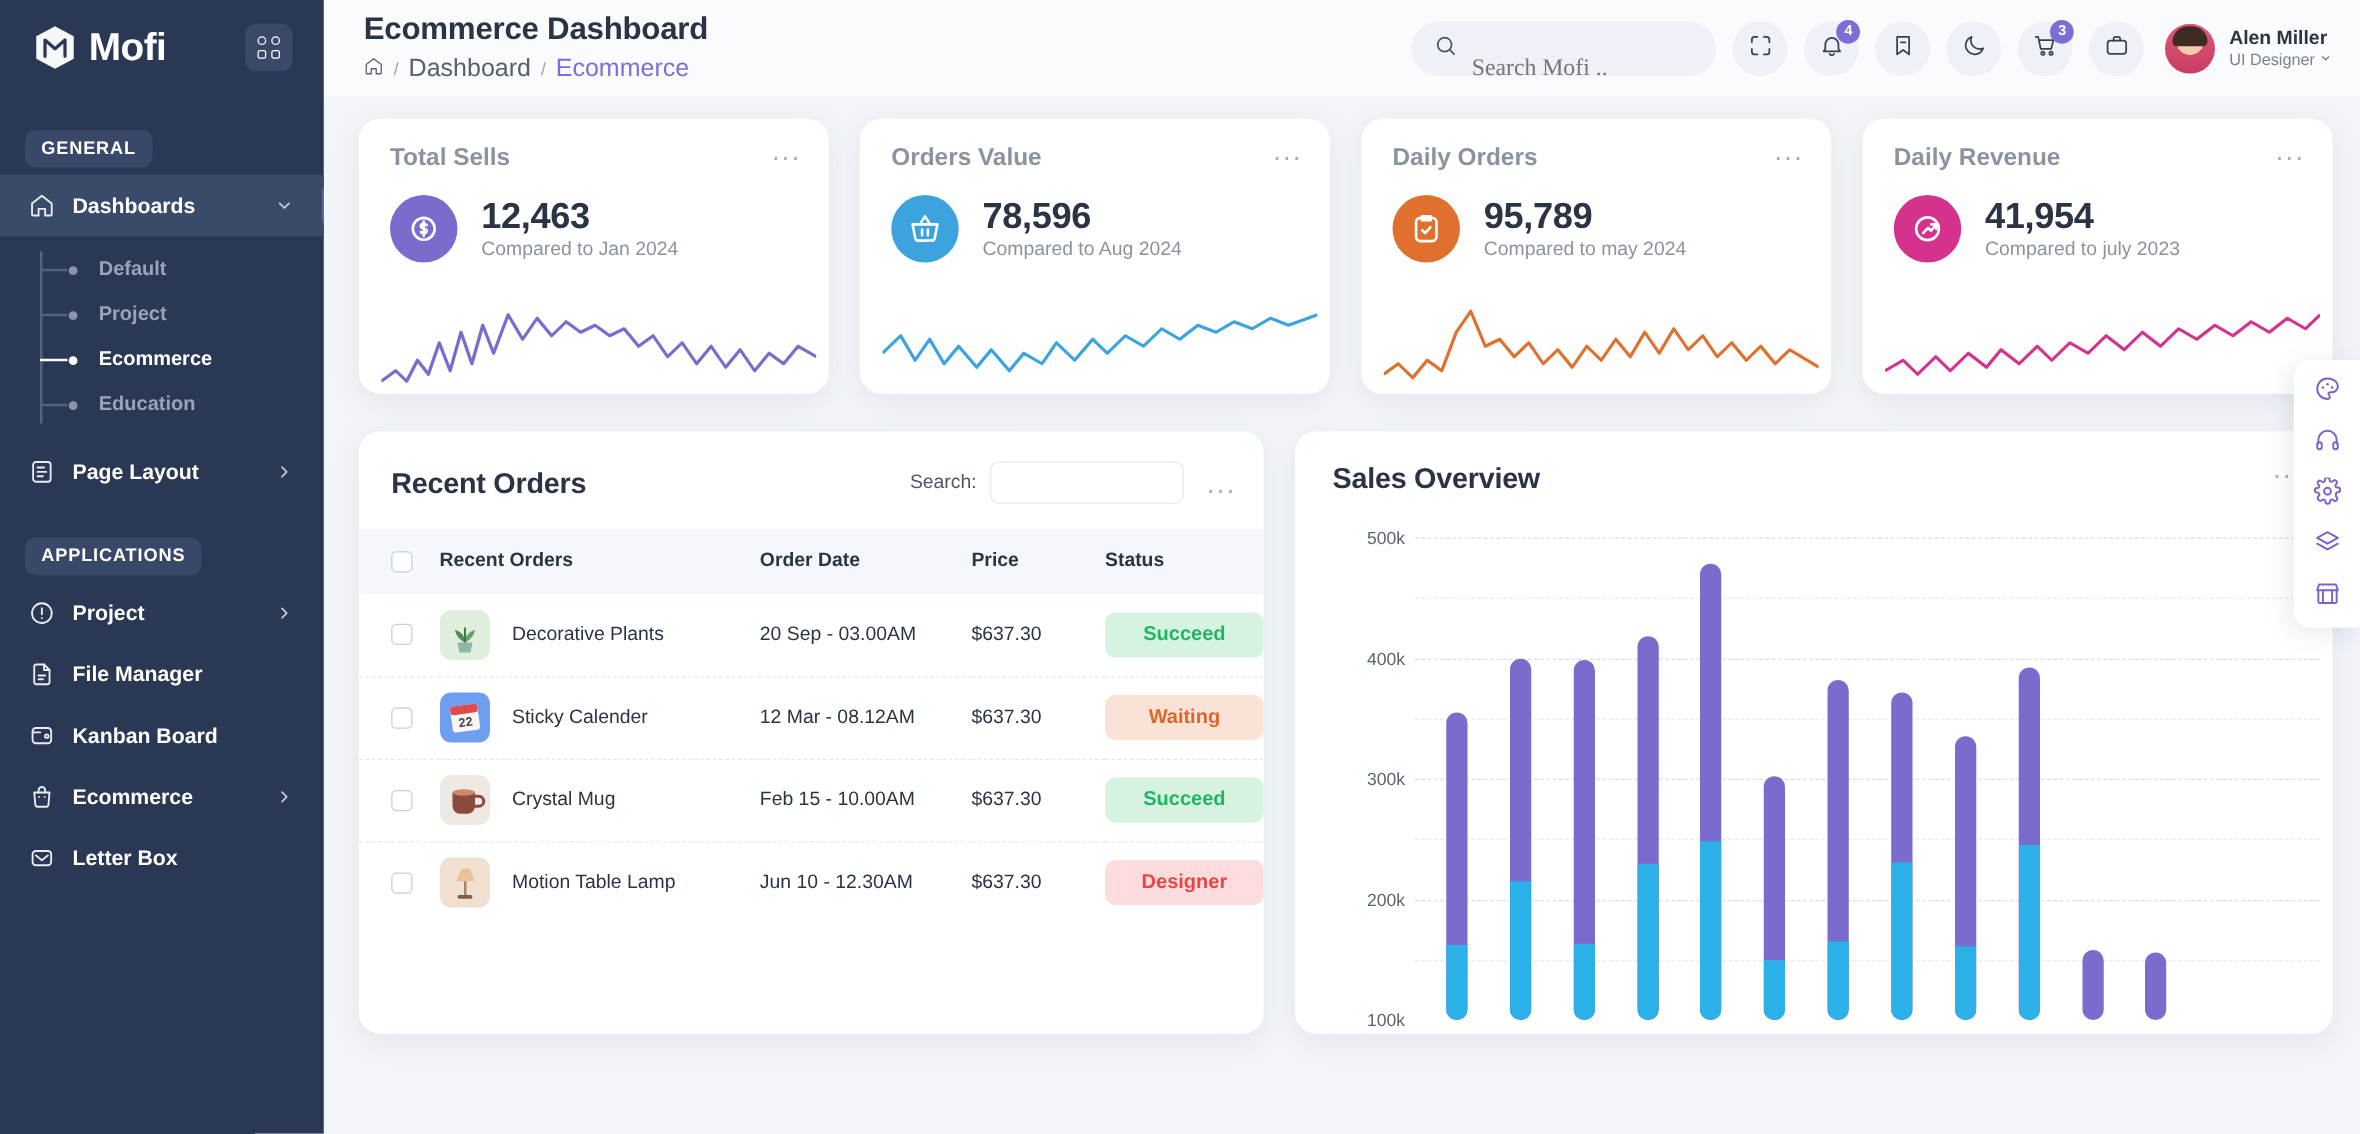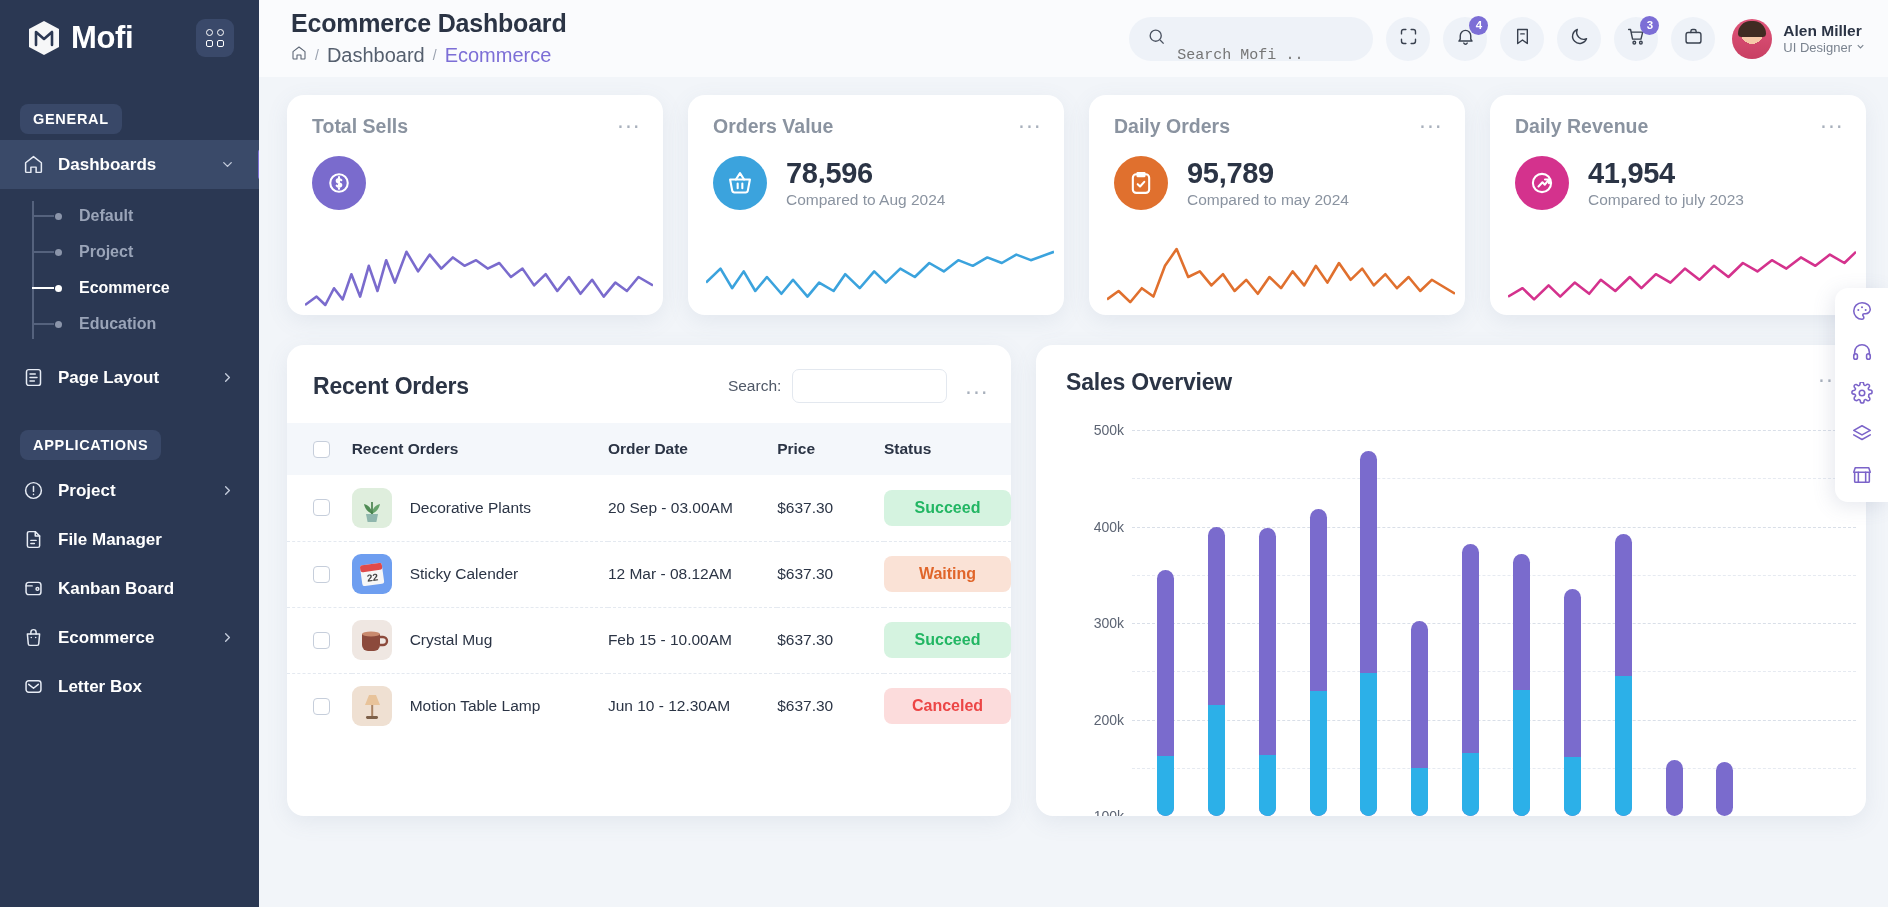--- a/index.html
+++ b/index.html
@@ -91,21 +91,21 @@
   .crumb.current { color:#7c6ed6; }
 
   .topbar-right { margin-left:auto; display:flex; align-items:center; gap:13px; }
   .search-box {
     width: 244px; height: 44px; border-radius: 24px; background:#eef2f8;
     display:flex; align-items:center; gap:11px; padding: 0 18px;
   }
   .search-box svg { width:19px;height:19px;stroke:#4a5260;fill:none;stroke-width:1.7;}
   .search-box input {
     border:none; outline:none; background:transparent;
-    font-family:Liberation Mono, monospace; font-size:15px; color:#6a7382; width: 160px; margin-top: 33px;
+    font-family:Liberation Serif, serif; font-size:19px; color:#6a7382; width: 160px; margin-top: 33px;
   }
   .round-btn {
     width: 44px; height: 44px; border-radius:50%; background:#eef2f8;
     display:flex;align-items:center;justify-content:center; position:relative; cursor:pointer;
   }
   .round-btn svg { width:21px;height:21px; stroke:#39414f; fill:none; stroke-width:1.6; stroke-linecap:round;stroke-linejoin:round;}
   .badge {
     position:absolute; top:-1px; right:-1px; min-width:19px;height:19px;
     background:#7c6ed6; color:#fff; border-radius:50%;
     font-size:11.5px; font-weight:700; display:flex;align-items:center;justify-content:center;
@@ -181,21 +181,21 @@
     font-size:16px; font-weight:600;
   }
   .st-succeed{ background:#d5f3e0; color:#22b663;}
   .st-waiting{ background:#fae2d6; color:#e0652a;}
   .st-canceled{ background:#fcdcdc; color:#ec4545;}
 
   
   .chart-card {
     flex:1; background:#fff; border-radius:17px;
     box-shadow: 0 6px 22px rgba(100,115,150,.10);
-    padding: 24px 0 0 0; position:relative; overflow:hidden; min-height:470px;
+    padding: 24px 0 11px 0; position:relative; overflow:hidden; min-height:470px;
   }
   .chart-head { display:flex; align-items:flex-start; padding: 0 24px 0 30px;}
   .chart-title { font-size:23px; font-weight:700; color:#2b3445; letter-spacing:-.2px;}
   .chart-area { position:relative; margin-top: 20px; height: 400px; padding-left: 96px; padding-right: 14px;}
   .ylab { position:absolute; left:0; width:88px; text-align:right; font-size:14px; color:#5c6473; transform: translateY(-50%); }
   .gline { position:absolute; left:96px; right:10px; height:0; border-top:1.5px dashed #d9dfe8; }
   .gline.minor { border-top:1.5px dashed #e6eaf1; }
   .bars { position:absolute; left:104px; right:14px; bottom:0; top:0; display:flex; align-items:flex-end; gap:0; }
   .barwrap { flex:1; display:flex; justify-content:center; align-items:flex-end; height:100%;}
   .bar { width:17px; border-radius:9px; position:relative; overflow:hidden; background:#7a6bcd; }
@@ -453,20 +453,24 @@
           <span class="stat-title">Total Sells</span>
           <span class="dots">...</span>
         </div>
         <div class="stat-body">
           <span class="stat-ic" style="background:#7a6bcd">
             <svg viewBox="0 0 24 24">
                 <circle cx="12" cy="12" r="7.5"></circle>
                 <path d="M14 9.6a2.4 2.4 0 0 0-2-1c-1.2 0-2 .7-2 1.6 0 2.2 4 1.2 4 3.4 0 .9-.9 1.7-2 1.7a2.4 2.4 0 0 1-2-1M12 7v10"></path>
               </svg>
           </span>
+          <div>
+            <div class="stat-num">12,463</div>
+            <div class="stat-sub">Compared to Jan 2024</div>
+          </div>
         </div>
         <div class="spark">
           <svg viewBox="0 0 240 60" preserveAspectRatio="none">
             <path d="M0,50 L8,44 L14,50 L20,38 L26,46 L32,28 L38,44 L44,22 L50,40 L56,18 L62,34 L70,12 L78,26 L86,14 L94,24 L102,16 L110,22 L118,18 L126,24 L134,20 L142,30 L150,24 L158,36 L166,28 L174,40 L182,30 L190,42 L198,32 L206,44 L214,34 L222,40 L230,30 L240,36" fill="none" stroke="#7a6bcd" stroke-width="1.8" stroke-linejoin="round"></path>
           </svg>
         </div>
       </div>
 
       <div class="stat-card">
         <div class="stat-head">
@@ -653,21 +657,21 @@
                         <path d="M19.2 19h2v12h-2z" fill="#a98363"></path>
                         <rect x="14" y="30" width="12" height="3" rx="1.4" fill="#7d6049"></rect>
                       </svg>
                   </span>
                   <span>Motion Table Lamp</span>
                 </div>
               </td>
               <td>Jun 10 - 12.30AM</td>
               <td>$637.30</td>
               <td>
-                <span class="badge-st st-canceled">Canceled</span>
+                <span class="badge-st st-canceled">Designer</span>
               </td>
             </tr>
 
           </tbody>
         </table>
       </section>
 
       <section class="chart-card">
         <div class="chart-head">
           <span class="chart-title">Sales Overview</span>

